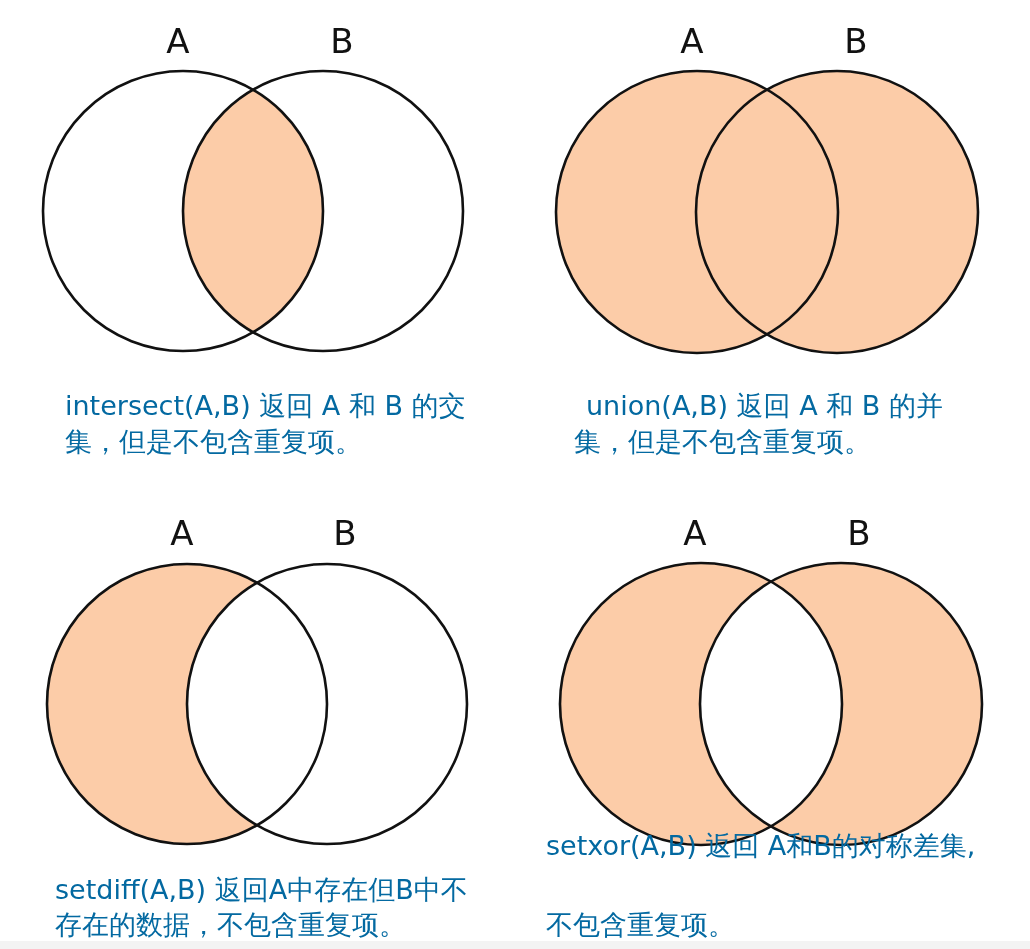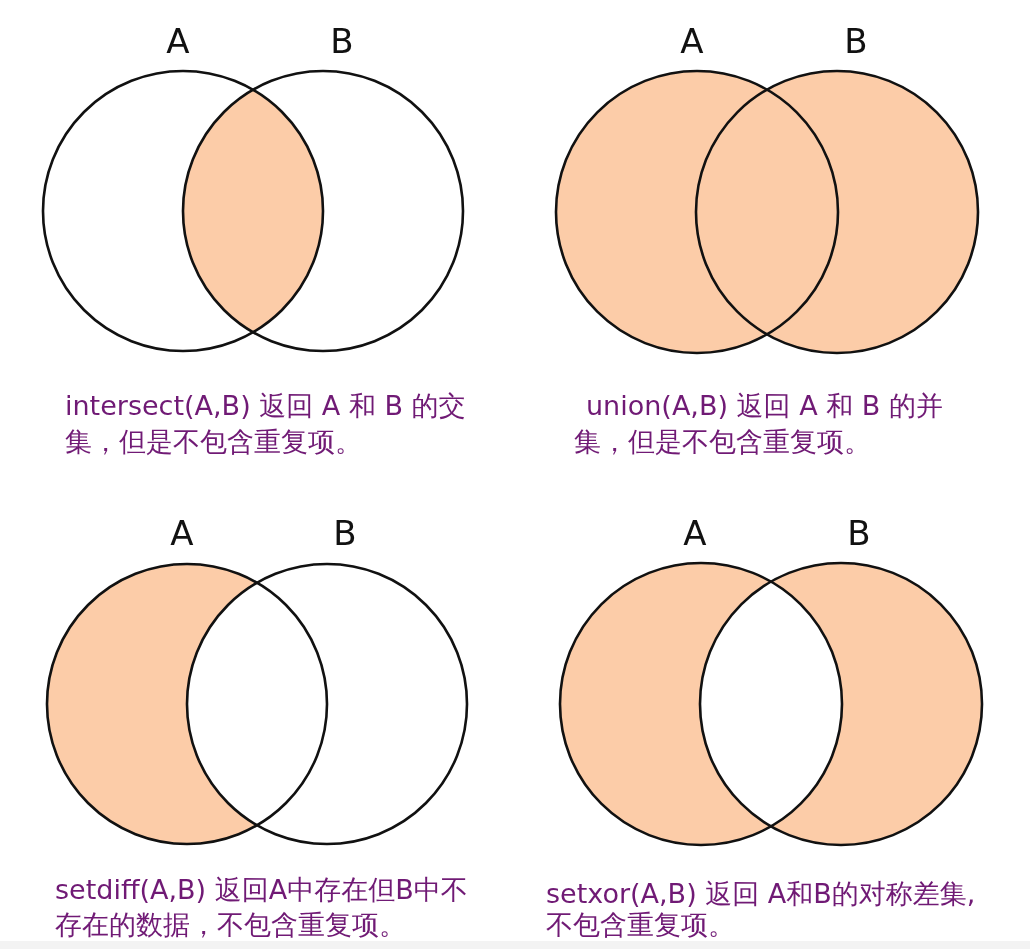--- a/index.html
+++ b/index.html
@@ -2,21 +2,21 @@
 <html><head>
 <meta charset="utf-8">
 <style>
   html, body { margin: 0; padding: 0; background: #ffffff; }
   body { width: 1030px; height: 949px; position: relative; overflow: hidden;
          font-family: "DejaVu Sans", "Liberation Sans", sans-serif; color: #1a1a1a; }
   .panel { position: absolute; }
   svg.venn { position: absolute; left: 0; top: 0; overflow: visible; }
   .set-label { position: absolute; font-size: 34px; line-height: 34px; color: #111;
                font-family: "DejaVu Sans", sans-serif; font-weight: normal; transform: translateX(-50%); }
-  .caption { position: absolute; font-size: 27px; line-height: 36px; color: #701a75;
+  .caption { position: absolute; font-size: 27px; line-height: 36px; color: #0369a1;
              white-space: pre; letter-spacing: 0px; }
   .bottom-strip { position: absolute; left: 0; right: 0; bottom: 0; height: 8px; background: #f3f3f3; }
 </style>
 </head>
 <body>
 
 <div class="panel" style="left:0;top:0;width:515px;height:475px;">
   <span class="set-label" style="left:178px;top:24px;">A</span>
   <span class="set-label" style="left:342px;top:24px;">B</span>
   <svg class="venn" width="515" height="380" viewBox="0 0 515 380">
@@ -72,17 +72,17 @@
       <clipPath id="clipA4">
           <circle cx="701" cy="704" r="141"></circle>
         </clipPath>
     </defs>
     <circle cx="701" cy="704" r="141" fill="#FCCCA8"></circle>
     <circle cx="841" cy="704" r="141" fill="#FCCCA8"></circle>
     <circle cx="841" cy="704" r="141" fill="#FFFFFF" clip-path="url(#clipA4)"></circle>
     <circle cx="701" cy="704" r="141" fill="none" stroke="#111" stroke-width="2.6"></circle>
     <circle cx="841" cy="704" r="141" fill="none" stroke="#111" stroke-width="2.6"></circle>
   </svg>
-  <div class="caption" style="left:546px;top:828px;margin-top:48px;">setxor(A,B) 返回 A和B的对称差集,</div>
+  <div class="caption" style="left:546px;top:828px;">setxor(A,B) 返回 A和B的对称差集,</div>
   <div class="caption" style="left:546px;top:907px;text-align:right;">不包含重复项。</div>
 </div>
 
 <div class="bottom-strip"></div>
 
 </body></html>

